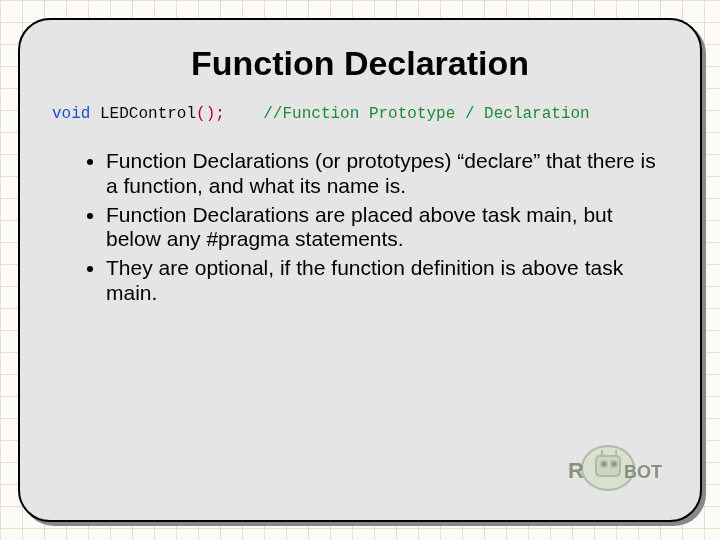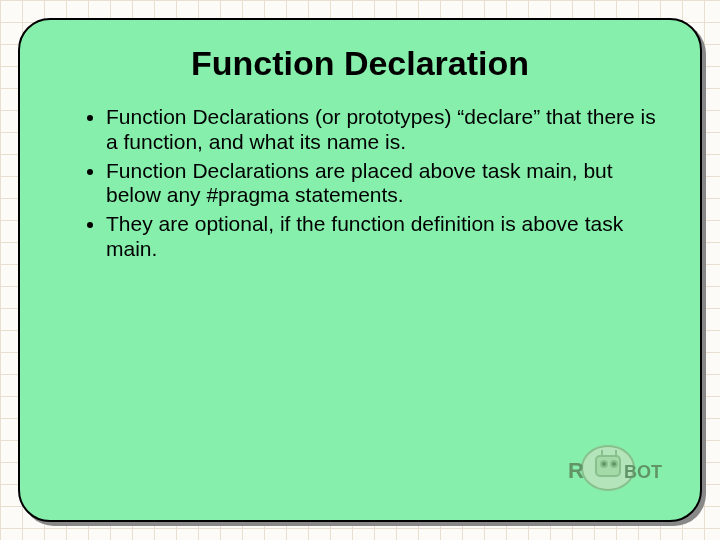--- a/index.html
+++ b/index.html
@@ -21,21 +21,21 @@
   }
   .slide-shadow {
     position: absolute;
     left: 22px; top: 22px; right: 14px; bottom: 14px;
     background: #888;
     border-radius: 32px;
   }
   .slide {
     position: absolute;
     left: 18px; top: 18px; right: 18px; bottom: 18px;
-    background: #86efac;
+    background: #e5e5e5;
     border: 2px solid #000;
     border-radius: 32px;
     padding: 18px 24px 20px 24px;
   }
   .title {
     text-align: center;
     font-size: 34px;
     font-weight: bold;
     color: #000;
     margin-top: 6px;
@@ -73,20 +73,25 @@
 </head>
 <body>
 
 <div class="grid-bg"></div>
 <div class="slide-shadow"></div>
 
 <div class="slide">
 
   <h1 class="title">Function Declaration</h1>
 
+  <div class="code-line">
+    <span class="kw">void</span>
+    <span> </span><span class="fn">LEDControl</span><span class="op">();</span>
+    <span>&nbsp;&nbsp;&nbsp;</span><span class="cm">//Function Prototype / Declaration</span>
+  </div>
 
   <ul class="bullets">
     <li>Function Declarations (or prototypes) “declare” that there is a function, and what its name is.</li>
     <li>Function Declarations are placed above task main, but below any #pragma statements.</li>
     <li>They are optional, if the function definition is above task main.</li>
   </ul>
 
   <div class="logo">
     <svg viewBox="0 0 120 60" width="120" height="60">
       <g fill="none" stroke="#8aa07a" stroke-width="2">

